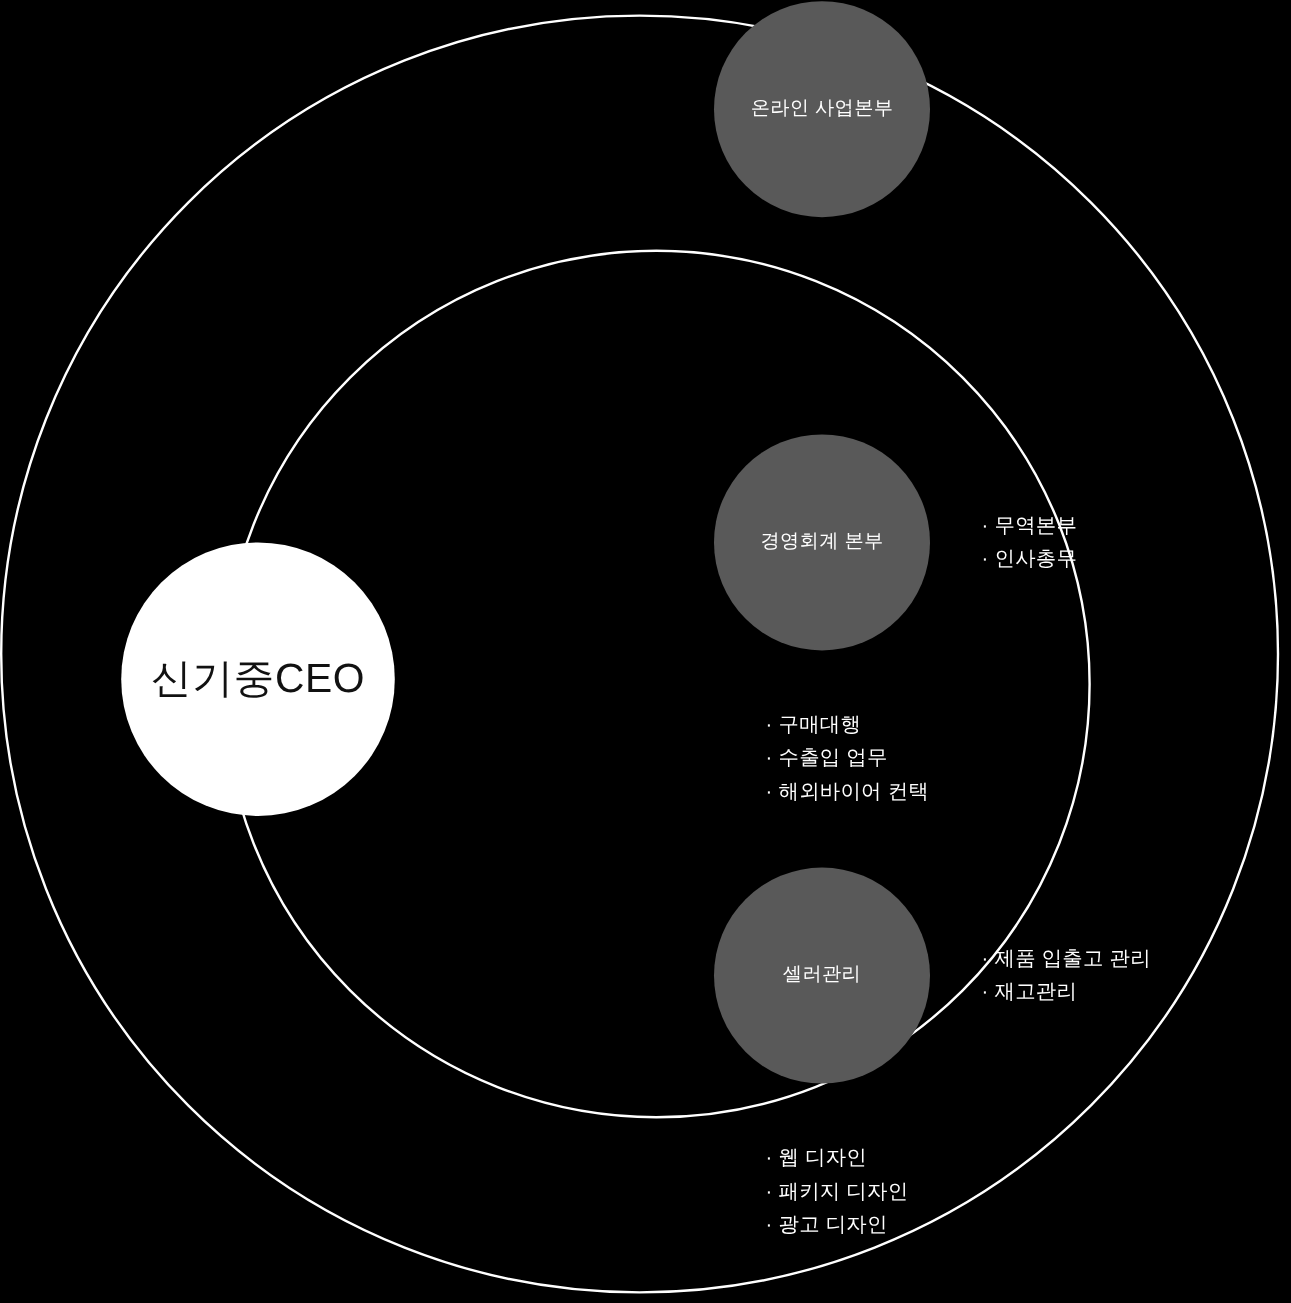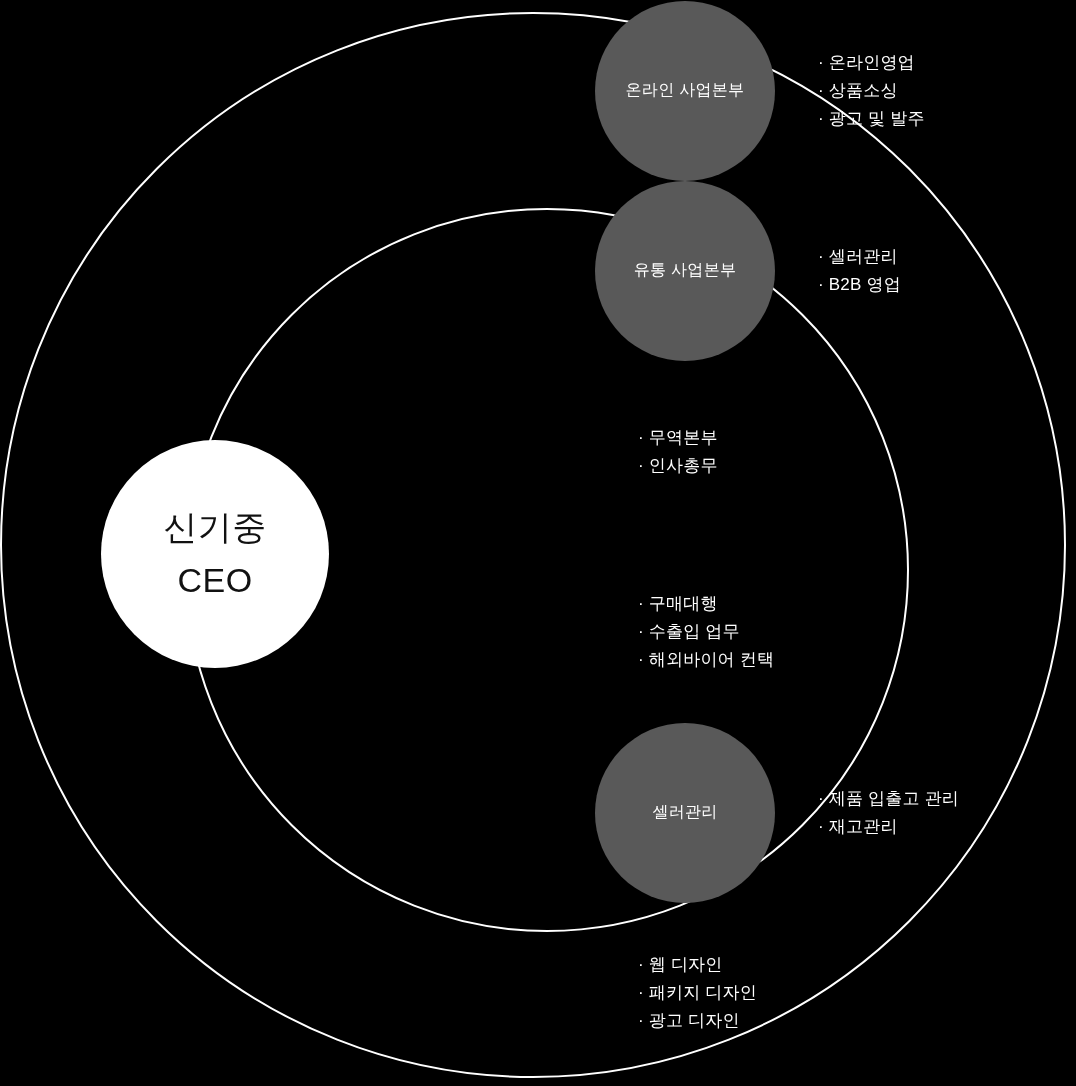--- a/index.html
+++ b/index.html
@@ -29,28 +29,28 @@
   }
   .ring.inner {
     left: 185px;
     top: 208px;
     width: 720px;
     height: 720px;
   }
   .ceo-circle {
     position: absolute;
     left: 101px;
-    top: 440px;
+    top: 452px;
     width: 228px;
     height: 228px;
     border-radius: 50%;
     background: #ffffff;
     z-index: 2;
     display: flex;
-    flex-direction: column;
+    flex-direction: row;
     align-items: center;
     justify-content: center;
     text-align: center;
   }
   .ceo-name, .ceo-title {
     color: #111111;
     font-size: 34px;
     font-weight: 500;
     line-height: 1.55;
     letter-spacing: 0.5px;
@@ -104,38 +104,27 @@
 
   <div class="ceo-circle">
     <div class="ceo-name">신기중</div>
     <div class="ceo-title">CEO</div>
   </div>
 
   <div class="dept" style="top:0px">
     <div class="dept-circle">
       <span class="dept-label">온라인 사업본부</span>
     </div>
-    <ul class="dept-items">
-      <li>· 온라인영업</li>
-      <li>· 상품소싱</li>
-      <li>· 광고 및 발주</li>
-    </ul>
   </div>
 
-  <div class="dept" style="top:180px">
-    <div class="dept-circle">
-      <span class="dept-label">유통 사업본부</span>
-    </div>
-    <ul class="dept-items">
-      <li>· 셀러관리</li>
-      <li>· B2B 영업</li>
-    </ul>
-  </div>
 
   <div class="dept" style="top:361px">
+    <div class="dept-circle">
+      <span class="dept-label">경영회계 본부</span>
+    </div>
     <ul class="dept-items">
       <li>· 무역본부</li>
       <li>· 인사총무</li>
     </ul>
   </div>
 
   <div class="dept" style="top:541px">
     <ul class="dept-items">
       <li>· 구매대행</li>
       <li>· 수출입 업무</li>

